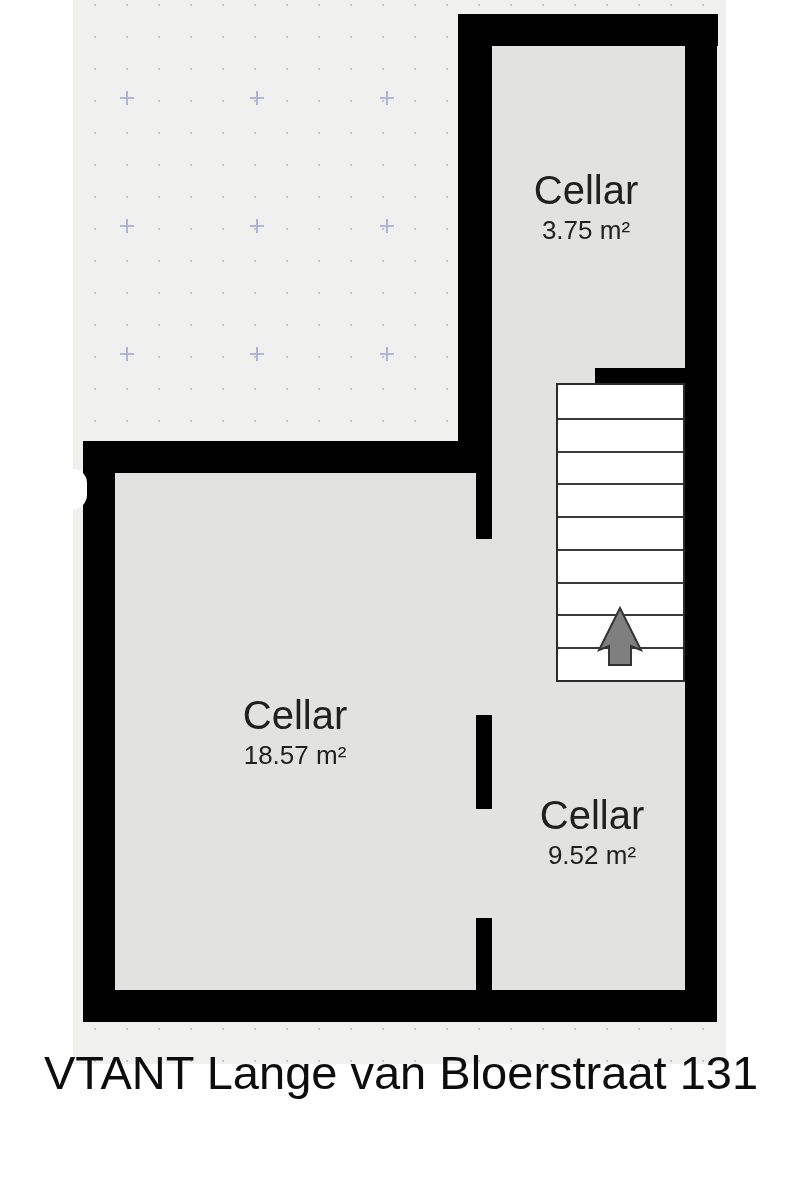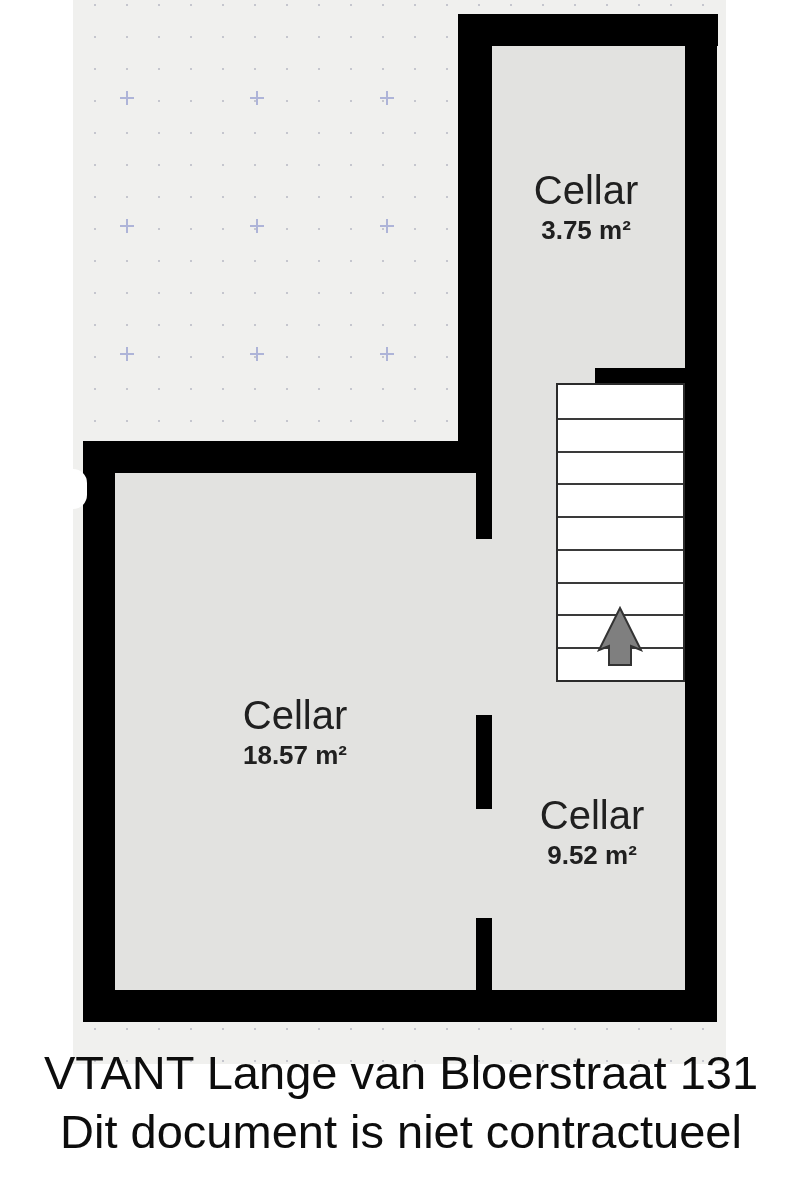--- a/index.html
+++ b/index.html
@@ -30,21 +30,21 @@
     background:#ffffff;border:2px solid #2b2b2b;box-sizing:border-box;
   }
   .tread{position:absolute;left:0;width:100%;height:1.5px;background:#3a3a3a;}
   .arrow-svg{position:absolute;left:510px;top:600px;width:80px;height:70px;}
   
   .room-label{
     position:absolute;transform:translateX(-50%);
     text-align:center;color:#202020;white-space:nowrap;
   }
   .room-label .rname{font-size:40px;line-height:40px;font-weight:400;}
-  .room-label .rarea{font-size:26px;line-height:28px;margin-top:6px;font-weight:700;}
+  .room-label .rarea{font-size:26px;line-height:28px;margin-top:6px;font-weight:400;}
   
   .footer{
     position:absolute;left:0;top:1043px;width:802px;
     text-align:center;color:#0d0d0d;
     font-size:47px;line-height:59px;letter-spacing:0;
   }
 </style>
 </head>
 <body>
 
@@ -105,14 +105,13 @@
   </div>
   <div class="room-label" style="left:519px;top:795px;">
     <div class="rname">Cellar</div>
     <div class="rarea">9.52 m²</div>
   </div>
 
 </div>
 
 <div class="footer">
   <div>VTANT Lange van Bloerstraat 131</div>
-  <div>Dit document is niet contractueel</div>
 </div>
 
 </body></html>

